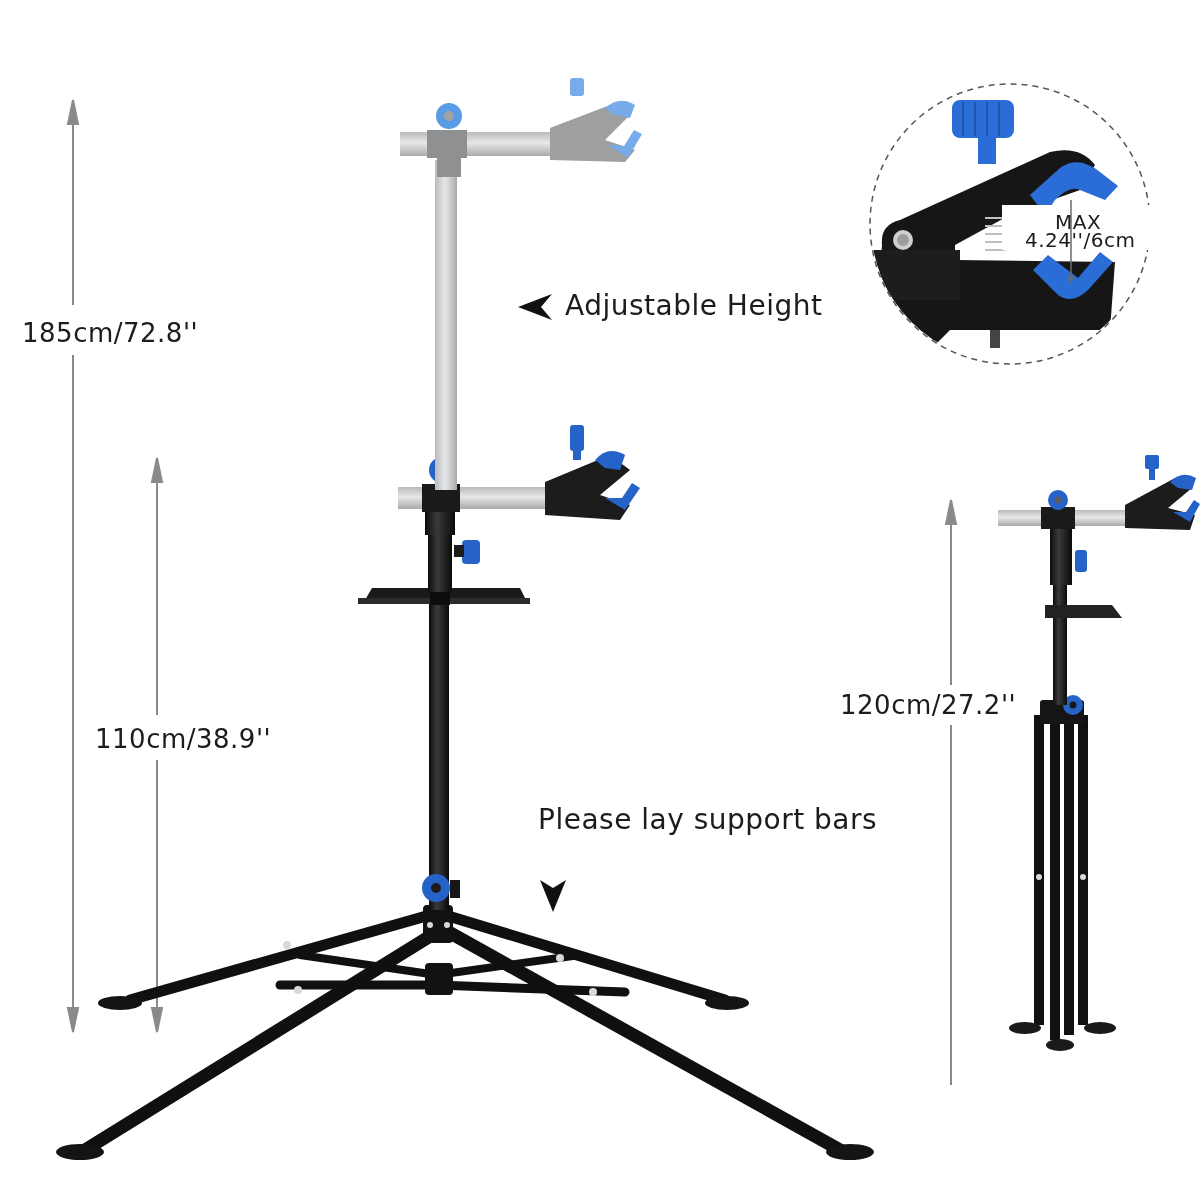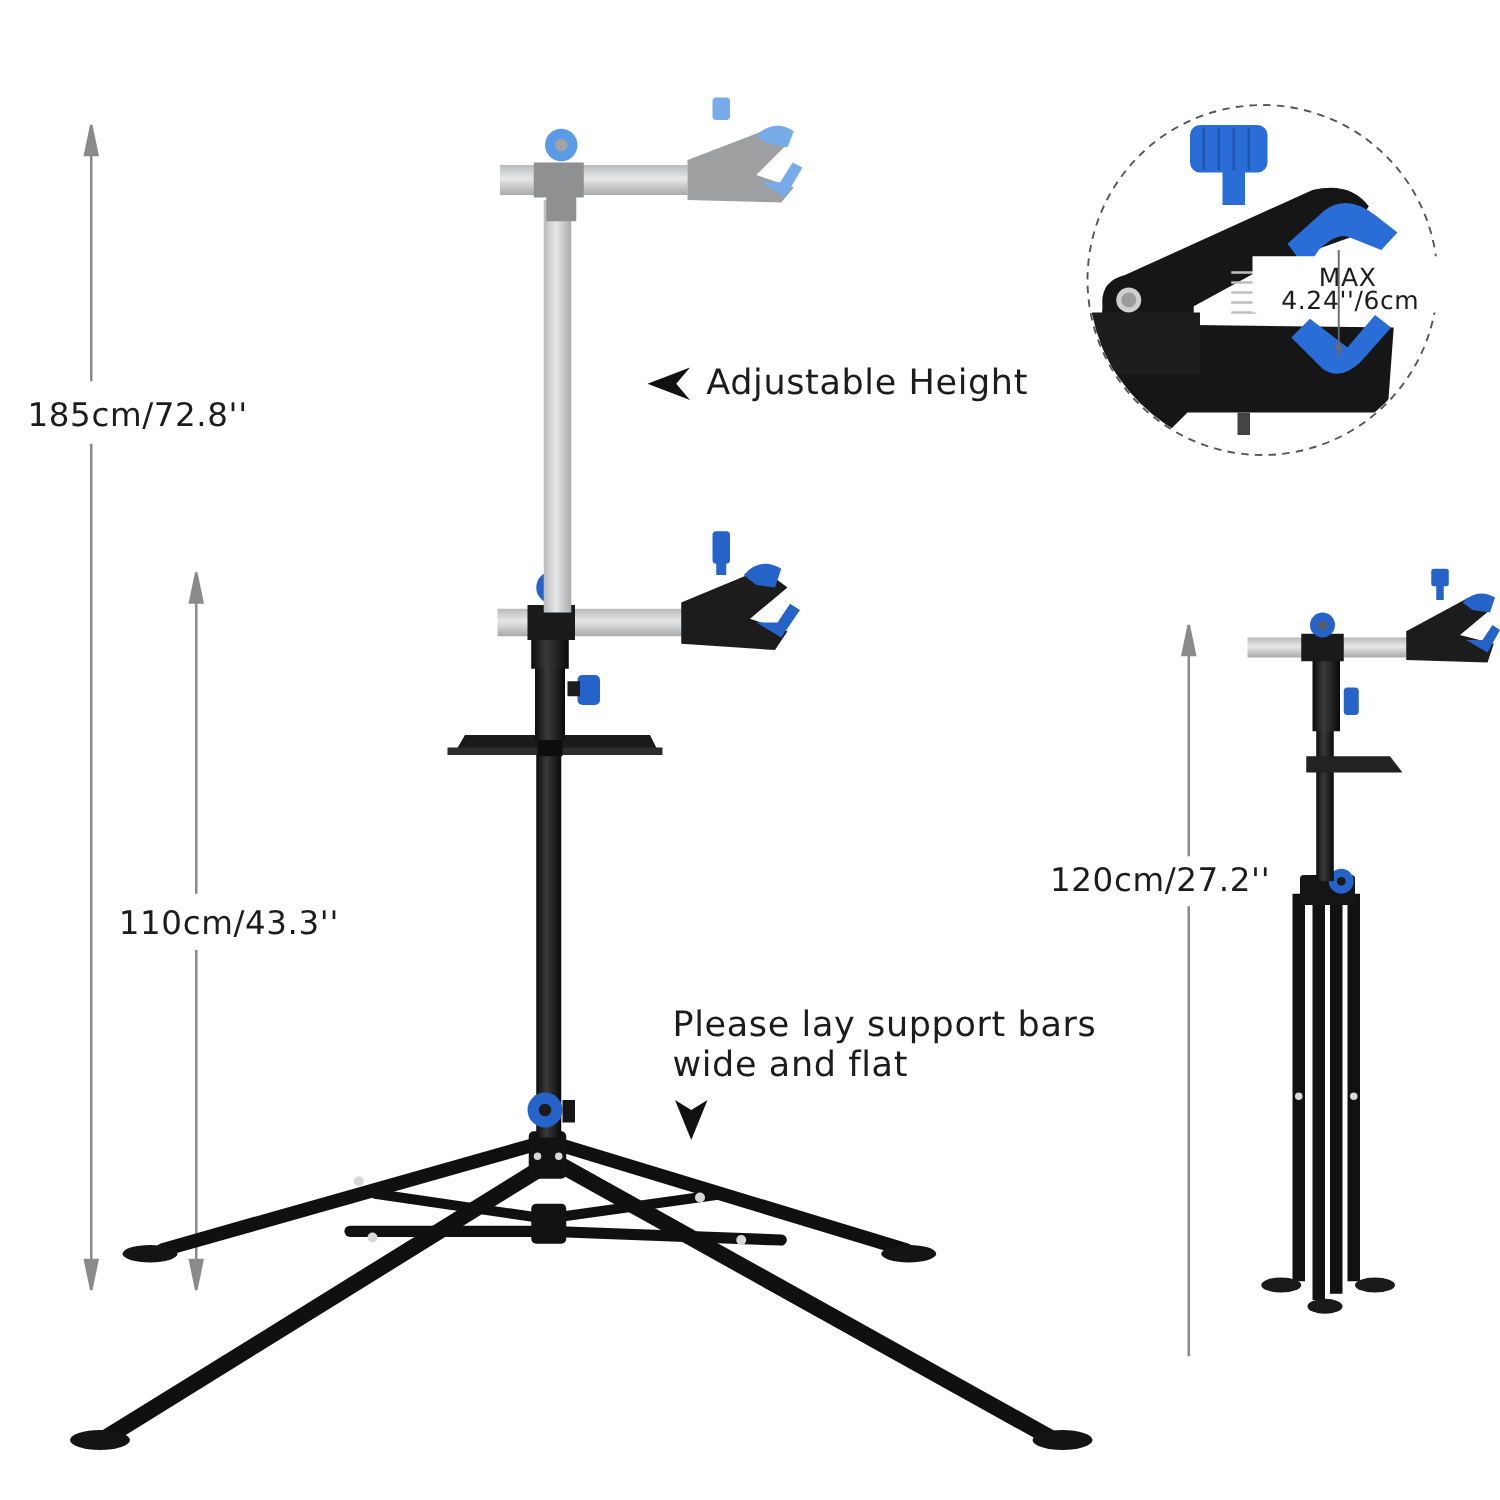--- a/index.html
+++ b/index.html
@@ -236,25 +236,24 @@
 
       <rect x="1002" y="205" width="150" height="45" fill="#ffffff"></rect>
 
       <line x1="1071" y1="200" x2="1071" y2="282" stroke="#6a6a6a" stroke-width="1.5"></line>
       <polygon points="1071,285 1068,276 1074,276" fill="#6a6a6a"></polygon>
     </g>
   </svg>
 
   <div class="label dim-label" style="left:0px; top:318px;padding-left:22px;">185cm/72.8''</div>
 
-  <div class="label dim-label" style="left:95px; top:724px;">110cm/43.3''</div>
+  <div class="label dim-label" style="left:95px; top:724px;">110cm/38.9''</div>
 
   <div class="label dim-label" style="left:840px; top:690px;">120cm/27.2''</div>
 
   <div class="label callout" style="left:538px; top:802px;">Please lay support bars</div>
 
   <div class="label callout" style="left:565px; top:288px;">Adjustable Height</div>
-  <div class="label callout" style="left:538px; top:834px;">wide and flat</div>
 
   <div class="label zoom-label" style="left:1055px; top:212px; background:transparent;">MAX</div>
   <div class="label zoom-label" style="left:1025px; top:230px; background:transparent;">4.24''/6cm</div>
 
 </div>
 
 </body></html>

